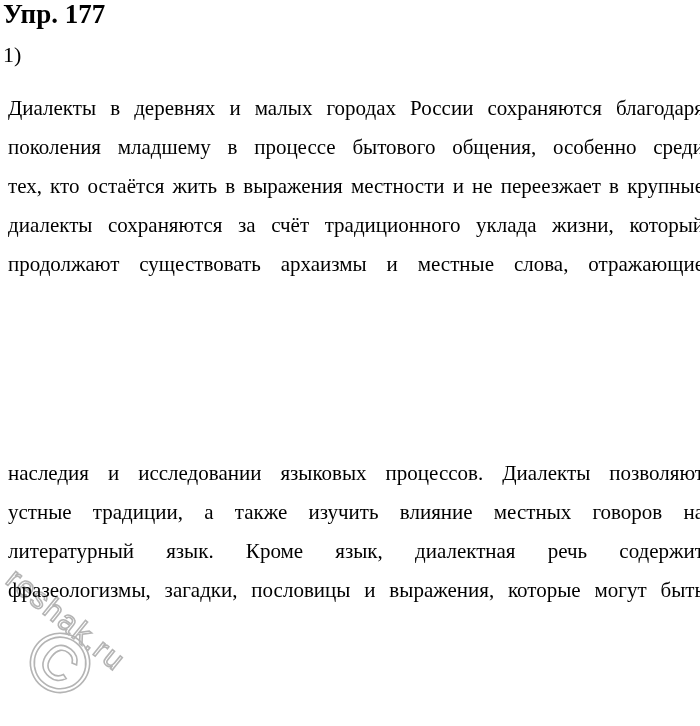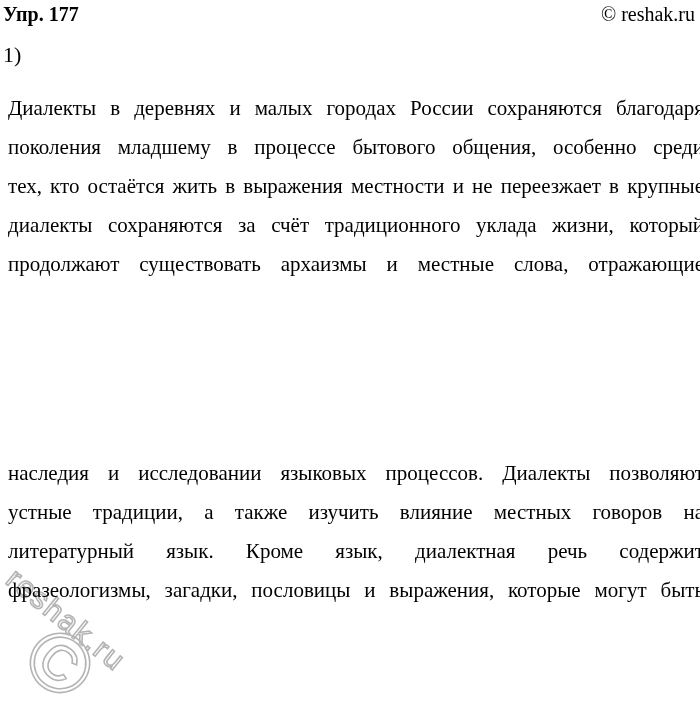--- a/index.html
+++ b/index.html
@@ -10,21 +10,21 @@
     color: #000000;
     font-family: "Liberation Serif", "DejaVu Serif", serif;
     overflow: hidden;
   }
   .page-header {
     position: absolute;
     top: 2px; left: 3px; right: 5px;
     display: flex;
     justify-content: space-between;
     align-items: flex-start;
-    font-size: 20px;
+    font-size: 27px;
     line-height: 25px;
   }
   .exercise-title { font-weight: bold; }
   .copyright { font-weight: normal; }
   .item-number {
     position: absolute;
     top: 42px; left: 3px;
     font-size: 22px;
     line-height: 26px;
   }
@@ -68,21 +68,20 @@
     line-height: 1;
     transform: rotate(39deg);
   }
   .paragraph, .page-header, .item-number { z-index: 1; }
 </style>
 </head>
 <body>
 
 <div class="page-header">
   <span class="exercise-title">Упр. 177</span>
-  <span class="copyright">© reshak.ru</span>
 </div>
 
 <div class="item-number">1)</div>
 
 <div class="paragraph paragraph-1">
     <div class="line">Диалекты в деревнях и малых городах России сохраняются благодаря</div>
     <div class="line">поколения младшему в процессе бытового общения, особенно среди</div>
     <div class="line">тех, кто остаётся жить в выражения местности и не переезжает в крупные</div>
     <div class="line">диалекты сохраняются за счёт традиционного уклада жизни, который</div>
     <div class="line">продолжают существовать архаизмы и местные слова, отражающие</div>

